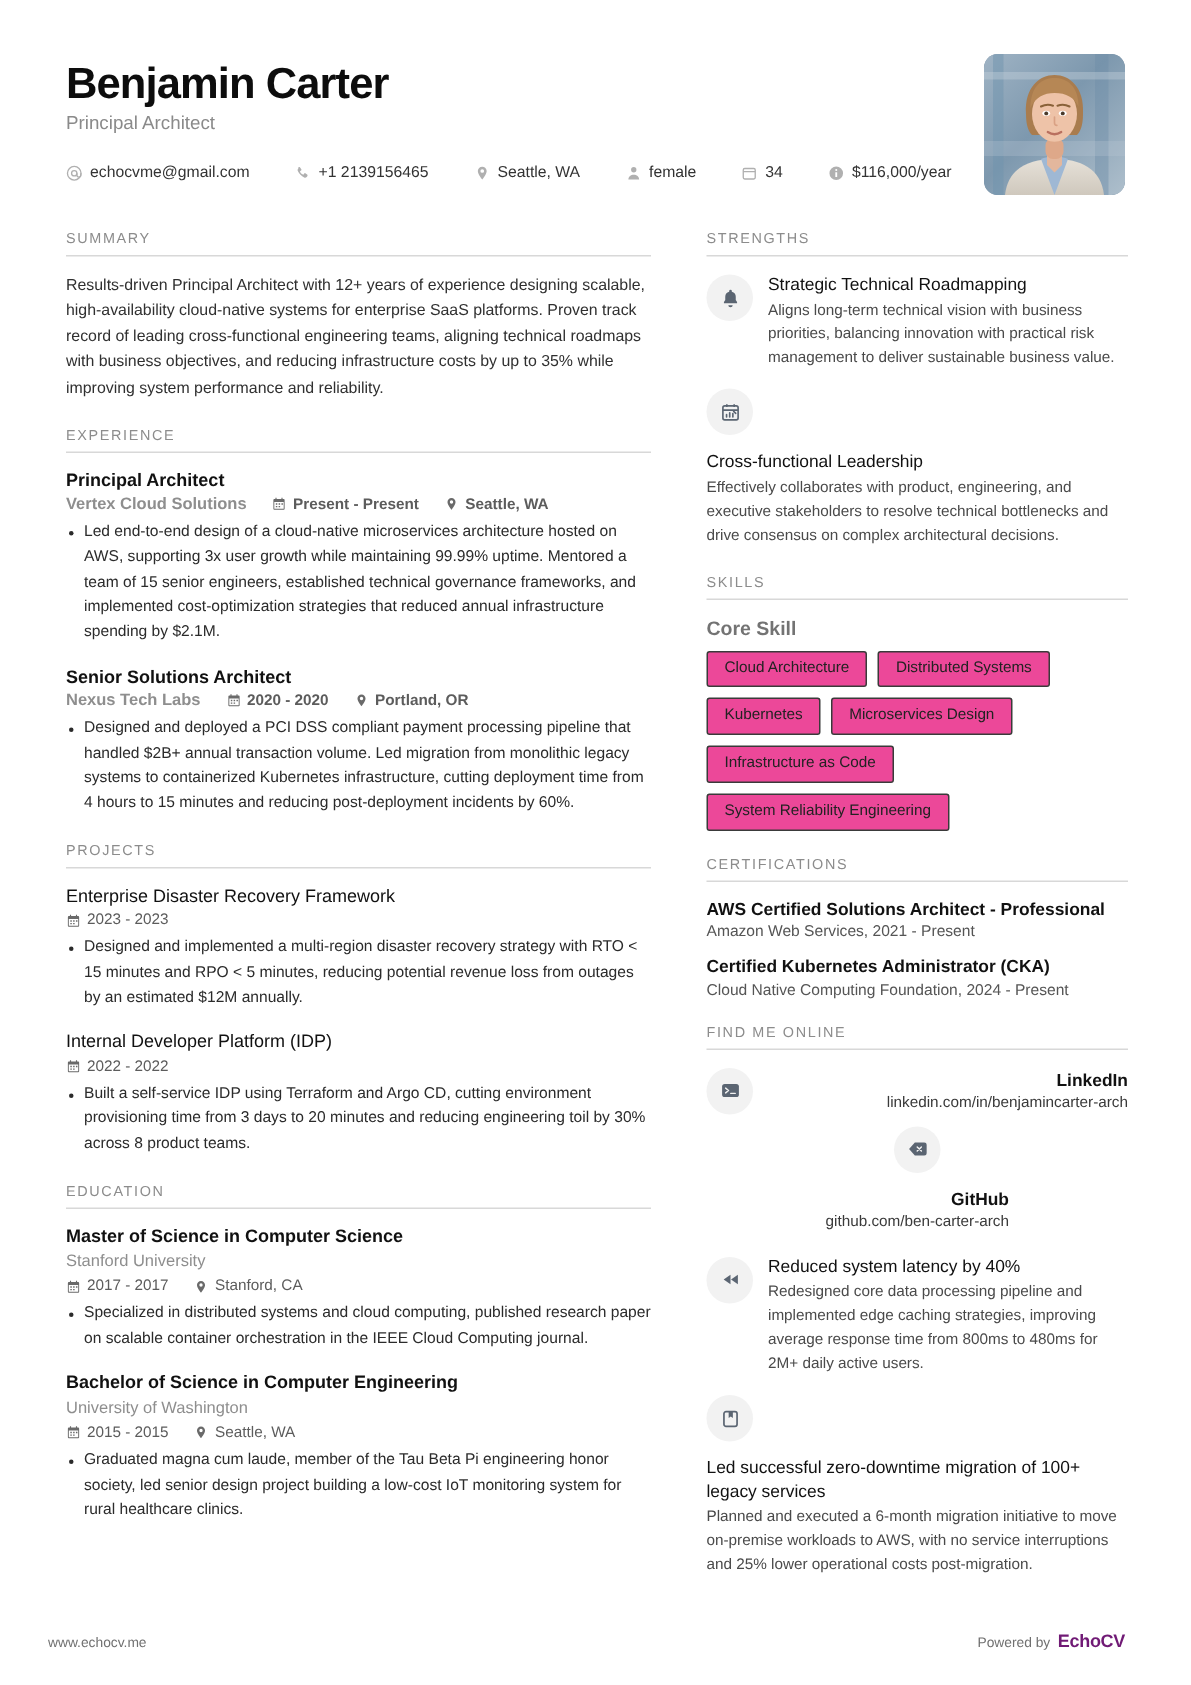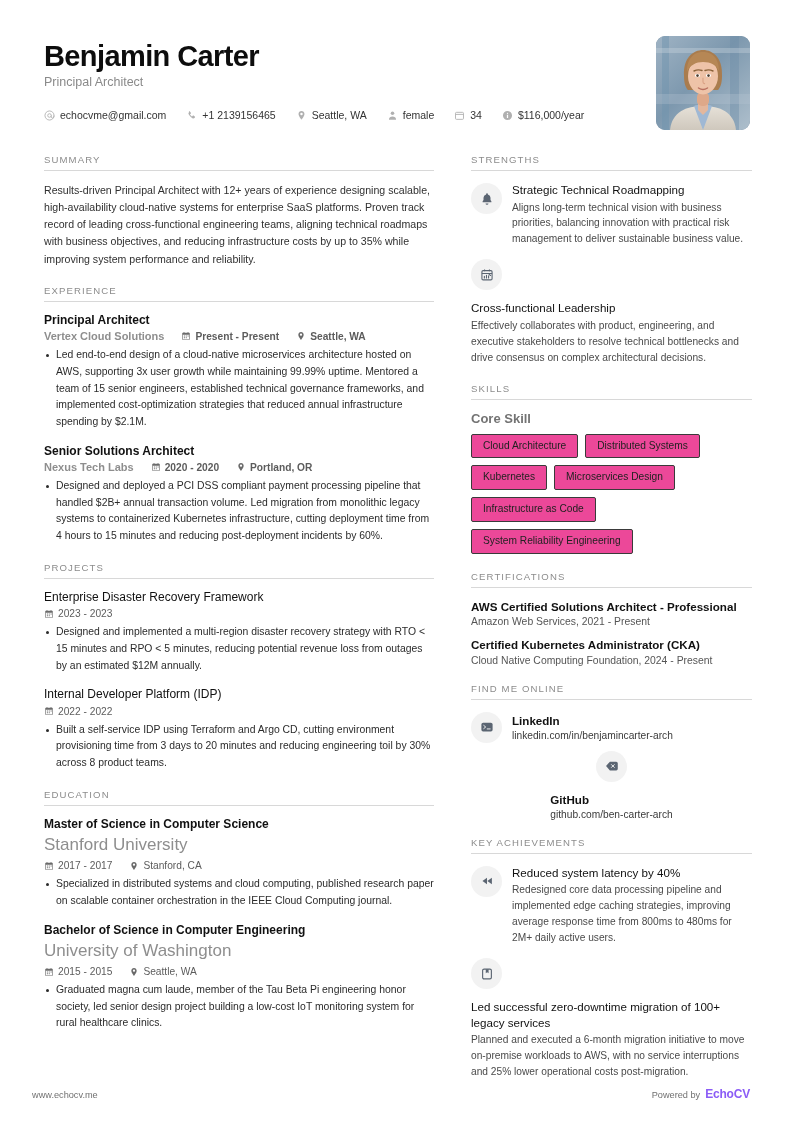--- a/index.html
+++ b/index.html
@@ -39,21 +39,21 @@
   .job-title {
     font-size: 12.5px;
     color: #8a8a8a;
     margin-top: 3px;
     font-weight: 400;
   }
   .contact-row {
     display: flex;
     flex-wrap: wrap;
     align-items: flex-start;
-    gap: 4px;
+    gap: 14px;
     margin-top: 20px;
   }
   .contact-item {
     display: flex;
     align-items: center;
     gap: 5px;
     font-size: 10.5px;
     color: #333;
     margin-right: 16px;
     white-space: nowrap;
@@ -112,21 +112,21 @@
   
   .entry { margin-bottom: 13px; }
   .entry:last-child { margin-bottom: 0; }
   .entry-title {
     font-size: 12px;
     font-weight: 700;
     color: #111;
     line-height: 1.3;
   }
   .entry-sub {
-    font-size: 17px;
+    font-size: 11px;
     color: #8e8e8e;
     margin-top: 2px;
     line-height: 1.35;
   }
   .entry-meta {
     display: flex;
     align-items: center;
     flex-wrap: wrap;
     margin-top: 3px;
   }
@@ -220,21 +220,21 @@
     font-size: 11.6px;
     font-weight: 700;
     color: #111;
     line-height: 1.3;
   }
   .link-url {
     font-size: 10.2px;
     color: #3a3a3a;
     margin-top: 2px;
   }
-  .link-item { margin-bottom: 7px; align-items: center; }
+  .link-item { margin-bottom: 7px; align-items: center; text-align: right; }
 
   
   .skill-group-title {
     font-size: 13px;
     font-weight: 700;
     color: #737373;
     margin-bottom: 8px;
   }
   .chips { display: flex; flex-wrap: wrap; gap: 7px; }
   .chip {
@@ -645,21 +645,20 @@
               </svg>
           </span>
           <div class="icon-item-body">
             <div class="link-name">GitHub</div>
             <div class="link-url">github.com/ben-carter-arch</div>
           </div>
         </div>
       </div>
 
       <div class="section">
-        <div class="section-title">KEY ACHIEVEMENTS</div>
 
         <div class="icon-item">
           <span class="circle-icon">
             <svg viewBox="0 0 16 16" fill="currentColor">
                 <path d="M8 4.4v7.2L2.8 8 8 4.4z"></path>
                 <path d="M13.6 4.4v7.2L8.4 8l5.2-3.6z"></path>
               </svg>
           </span>
           <div class="icon-item-body">
             <div class="icon-item-title">Reduced system latency by 40%</div>
@@ -681,17 +680,17 @@
         </div>
       </div>
 
     </div>
   </div>
 
   <div class="footer">
     <span>www.echocv.me</span>
     <span class="brand">
       <span>Powered by</span>
-      <span class="brand-name" style="color: #8b5cf6;">EchoCV</span>
+      <span class="brand-name" style="color: #701a75;">EchoCV</span>
     </span>
   </div>
 
 </div>
 
 </body></html>

